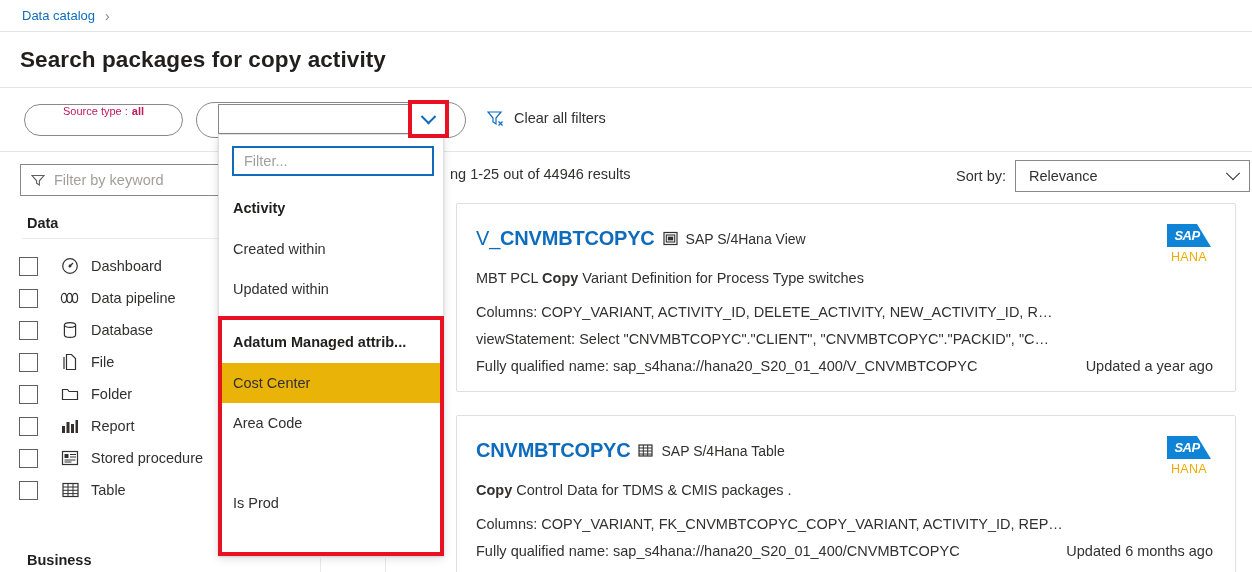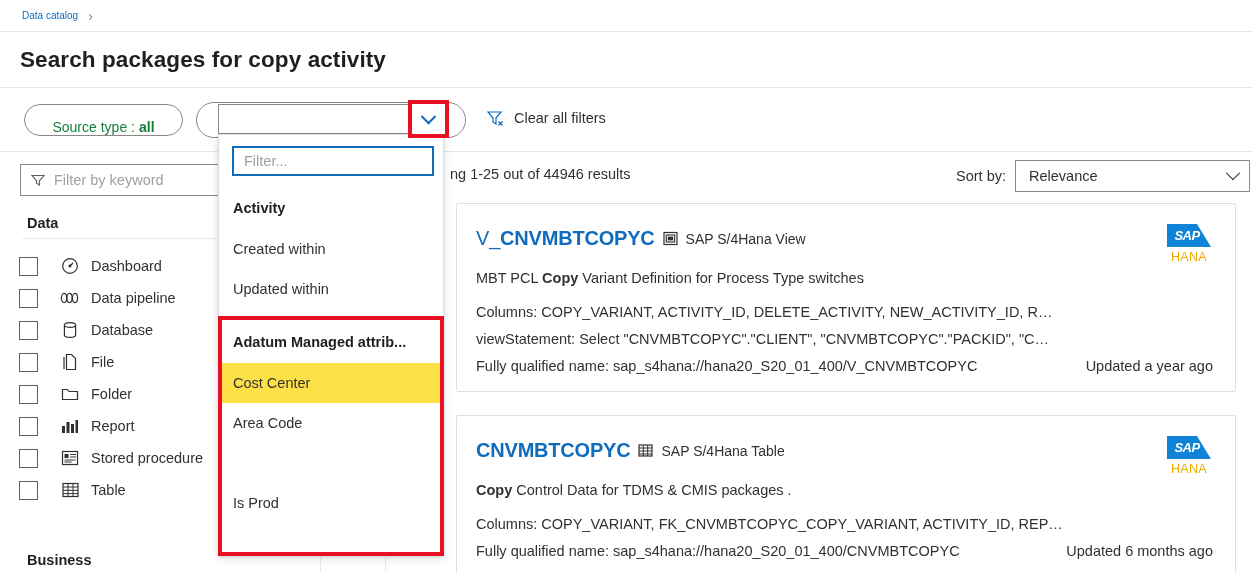--- a/index.html
+++ b/index.html
@@ -12,41 +12,41 @@
     color: #323130;
   }
   #app { position: relative; width: 1252px; height: 572px; }
 
   
   .breadcrumb {
     position: absolute; left: 0; top: 0; width: 1252px; height: 32px;
     display: flex; align-items: center; padding-left: 22px;
     border-bottom: 1px solid #e5e5e5; background: #fff;
   }
-  .bc-link { color: #0f6cbd; font-size: 10px; cursor: pointer; }
+  .bc-link { color: #0f6cbd; font-size: 13px; cursor: pointer; }
   .bc-sep { color: #8a8886; font-size: 14px; margin-left: 10px; }
 
   
   .title-bar {
     position: absolute; left: 0; top: 32px; width: 1252px; height: 56px;
     display: flex; align-items: center; padding-left: 20px;
     border-bottom: 1px solid #e5e5e5; background:#fff;
   }
   .page-title { font-size: 22.5px; font-weight: 600; color: #201f1e; letter-spacing: .1px; }
 
   
   .pillbar {
     position: absolute; left: 0; top: 88px; width: 1252px; height: 64px;
     border-bottom: 1px solid #e5e5e5; background: #fff;
   }
   .pill {
     position: absolute; top: 104px; height: 32px;
     border: 1px solid #8a8886; border-radius: 16px;
-    display: flex; align-items: flex-end; justify-content: center;
-    font-size: 14px; color: #15803d; background: #fff; cursor: pointer;
+    display: flex; align-items: flex-start; justify-content: center;
+    font-size: 11px; color: #be185d; background: #fff; cursor: pointer;
     padding: 0 16px;
   }
   .pill-source { left: 24px; width: 159px; }
   .pill-source b { font-weight: 700; margin-left: 4px; }
   .pill-attr {
     left: 196px; width: 270px; border-radius: 18px; height: 36px; top: 102px;
     justify-content: flex-start; padding: 0;
   }
   .attr-input-shell {
     position: absolute; left: 218px; top: 104px; width: 226px; height: 30px;
@@ -105,21 +105,21 @@
   }
   .fly-header {
     position: absolute; left: 14px; font-size: 14.5px; font-weight: 700; color: #201f1e;
     white-space: nowrap;
   }
   .fly-item {
     position: absolute; left: 1px; width: 224px; height: 40px;
     display: flex; align-items: center; padding-left: 13px;
     font-size: 14.5px; color: #323130; cursor: pointer; background: transparent;
   }
-  .fly-item.sel { background: #fde047; }
+  .fly-item.sel { background: #eab308; }
   .red-outline {
     position: absolute; left: 218px; top: 316px; width: 226px; height: 240px;
     border: 4px solid #e81123; z-index: 25; pointer-events: none;
   }
 
   
   .results { position: absolute; left: 440px; top: 152px; width: 812px; height: 420px; }
   .count-line {
     position: absolute; left: 10px; top: 14px; font-size: 14.5px; color: #323130; white-space: nowrap;
   }

